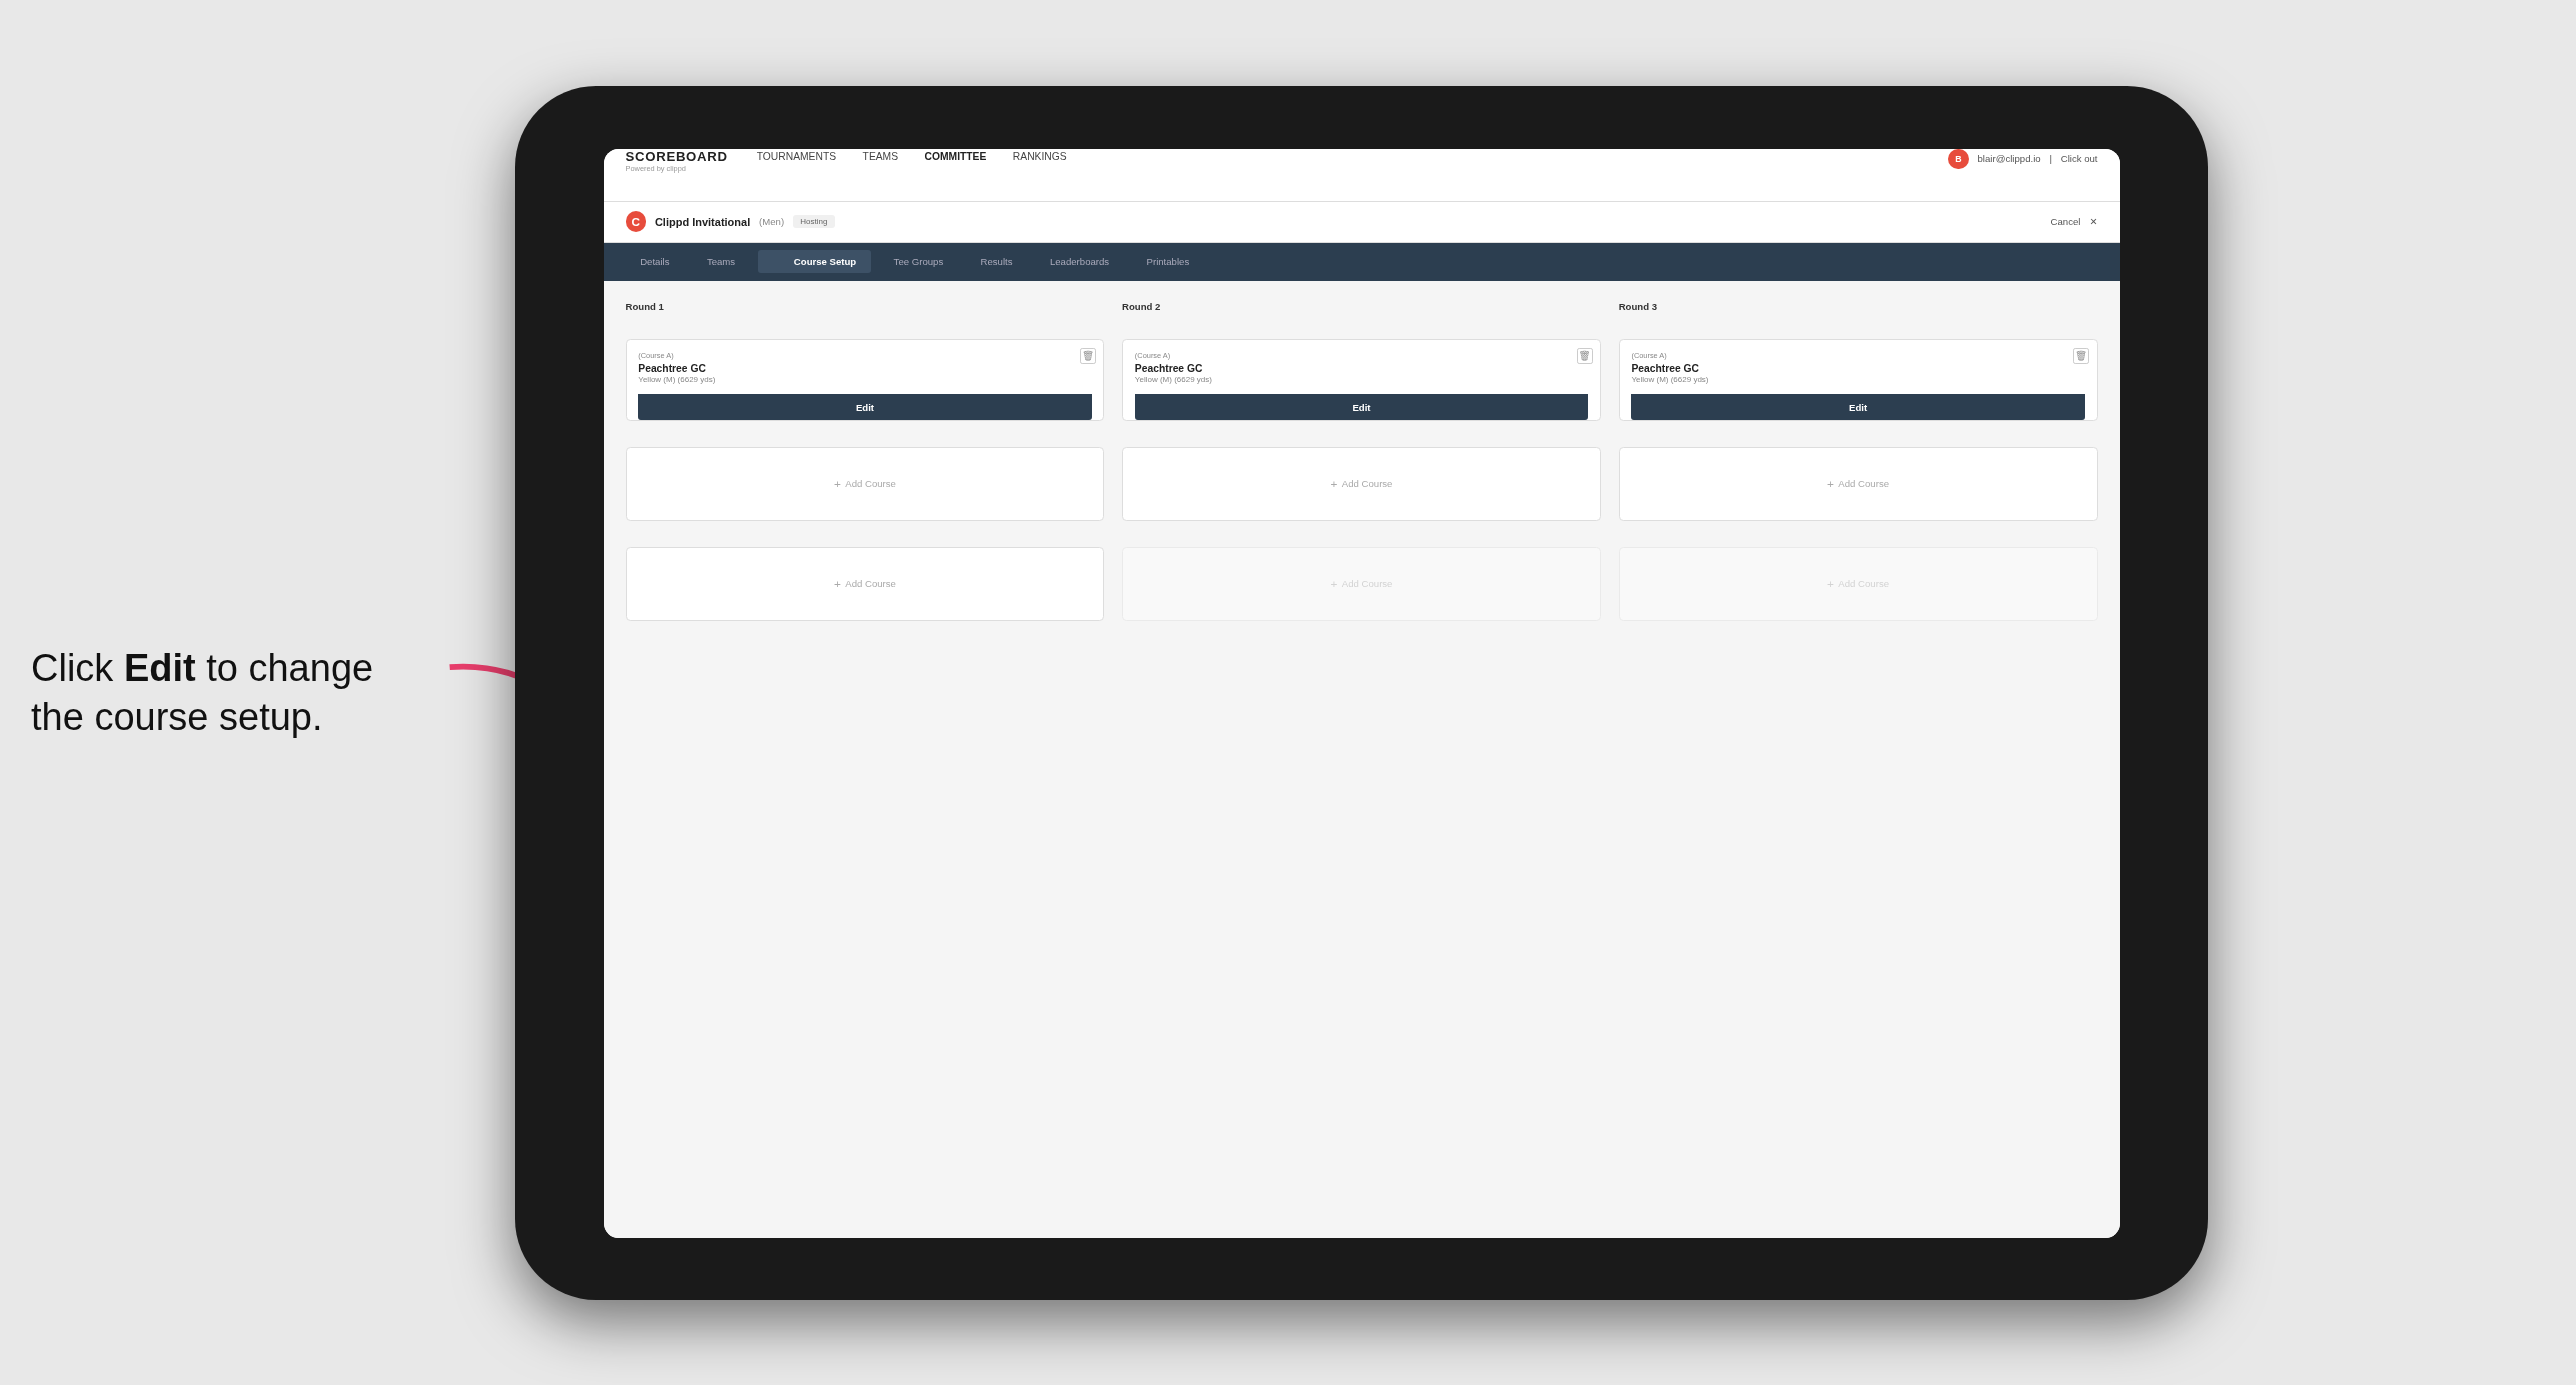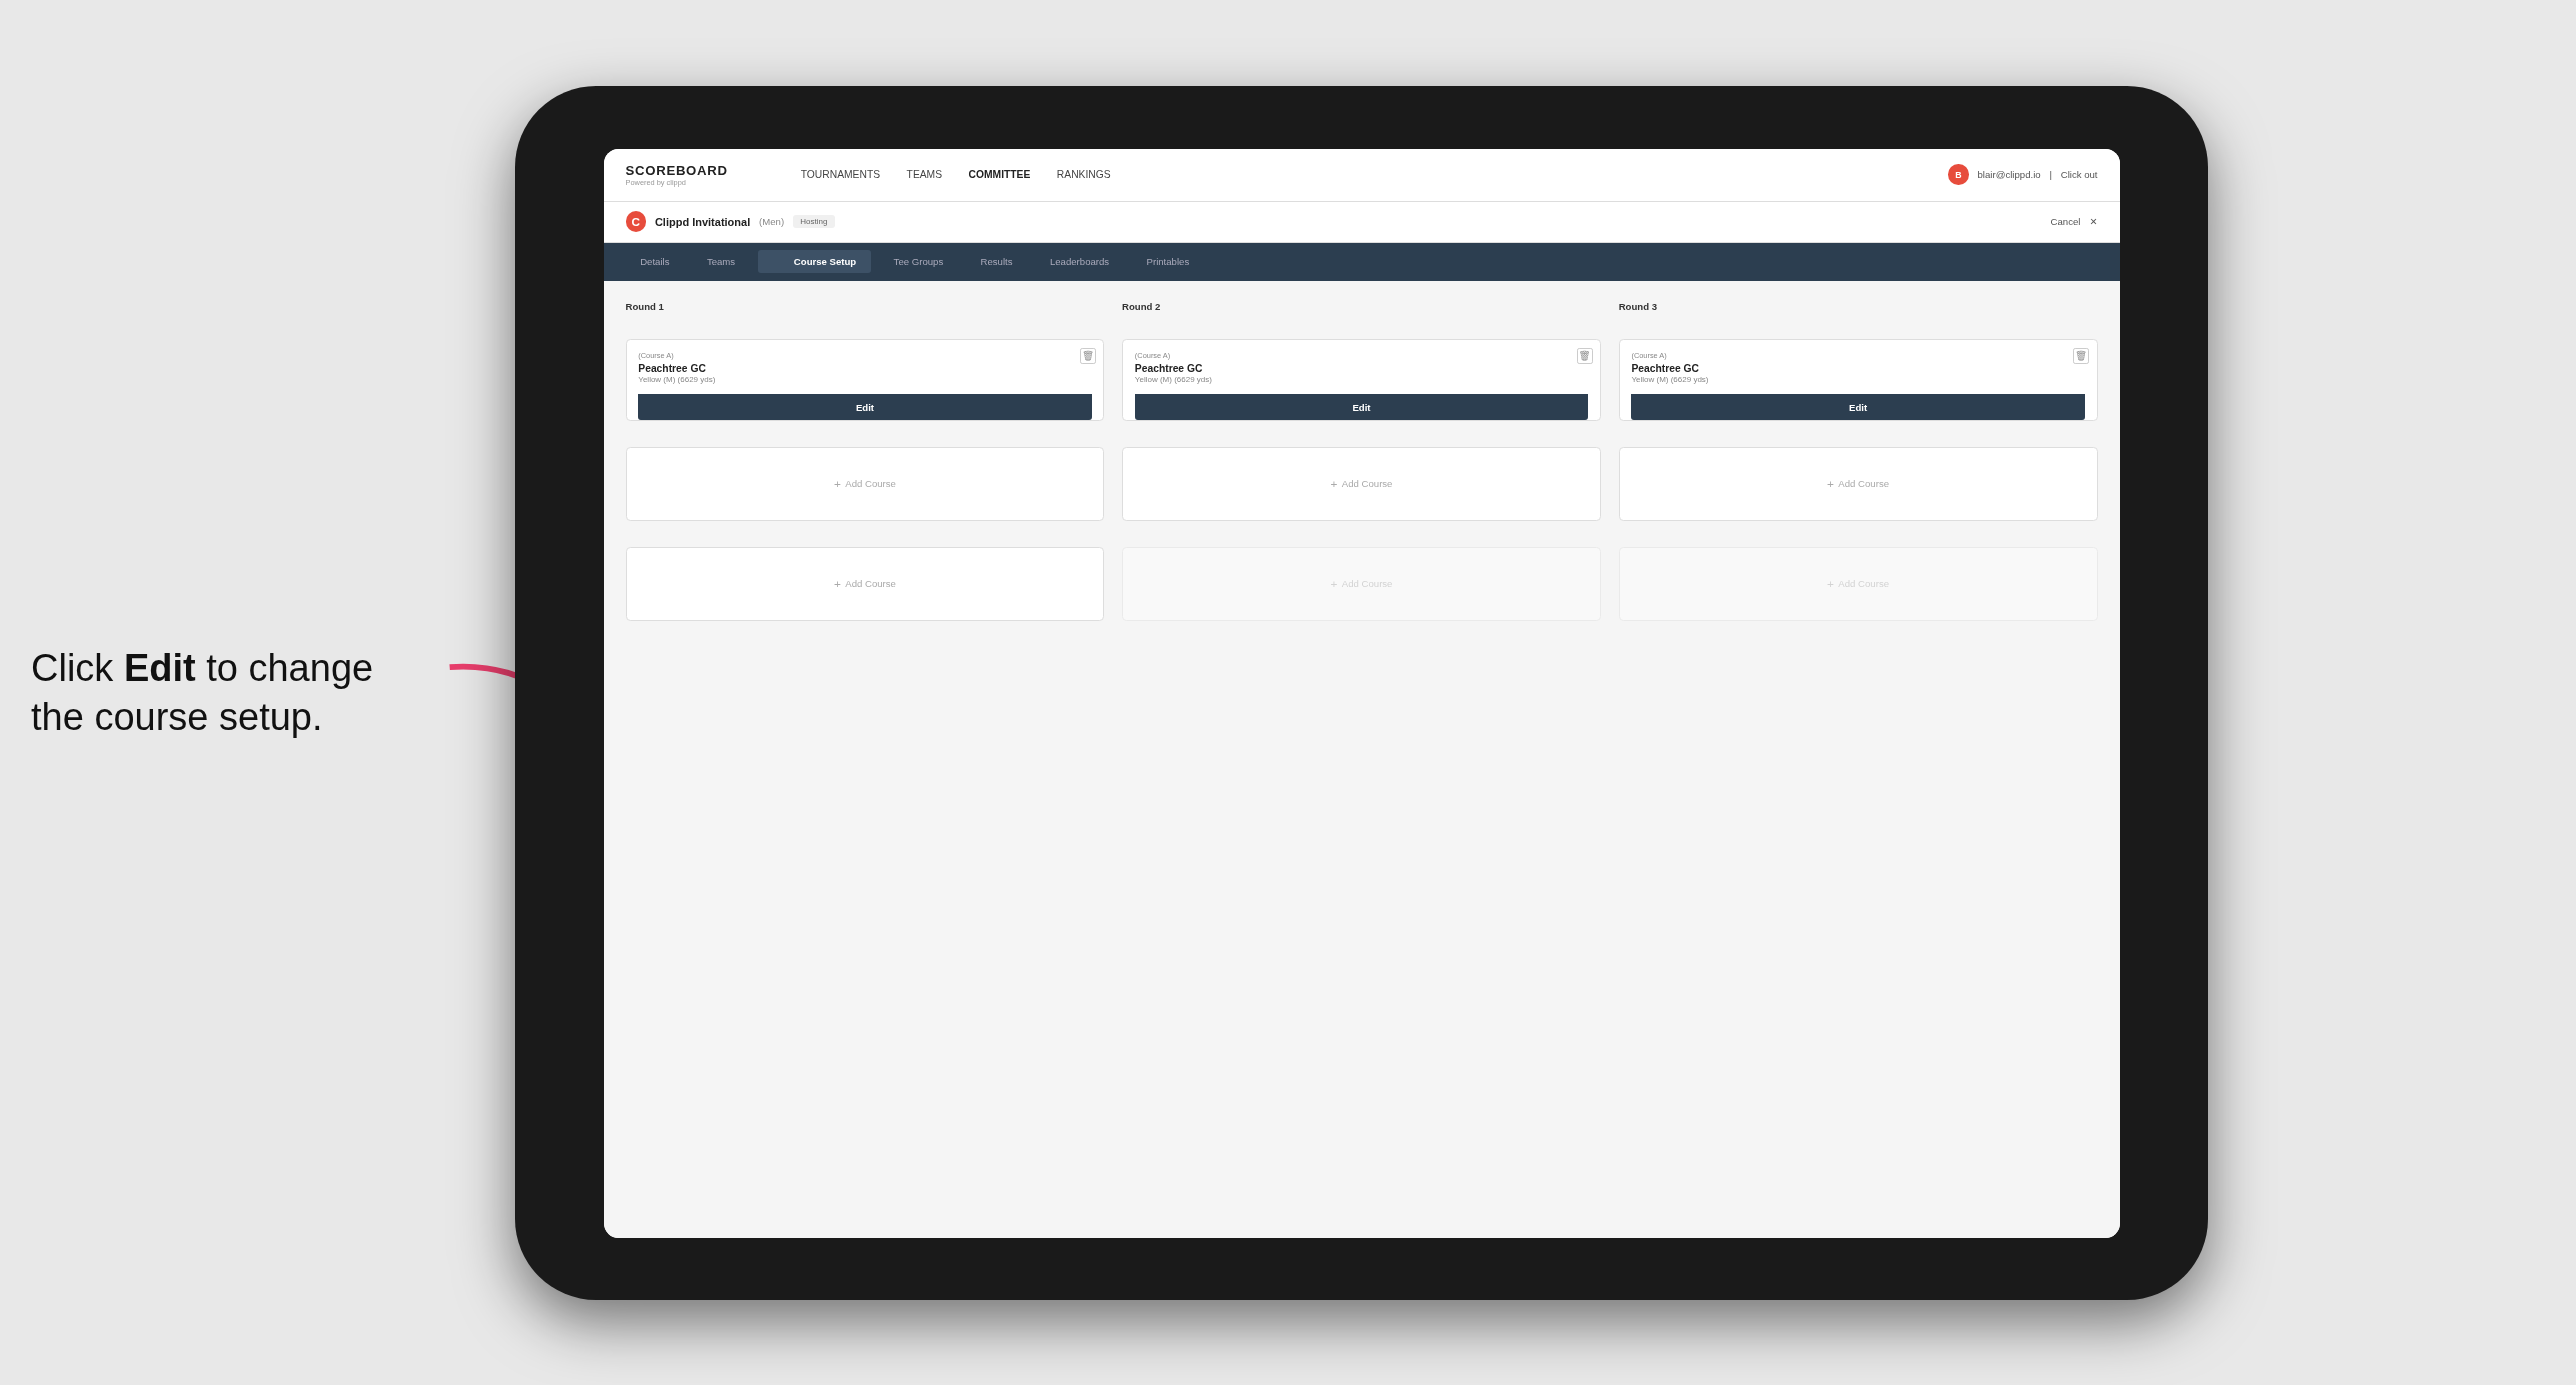--- a/index.html
+++ b/index.html
@@ -66,21 +66,21 @@
       display: flex;
       flex-direction: column;
     }
 
     
     .top-nav {
       background: #fff;
       border-bottom: 0.7px solid #ddd;
       height: 53px;
       display: flex;
-      align-items: center;
+      align-items: flex-start;
       padding: 0 22px;
       flex-shrink: 0;
     }
     .scoreboard-logo {
       display: flex;
       flex-direction: column;
       margin-right: 29px;
     }
     .scoreboard-logo .logo-title {
       font-size: 13.2px;
@@ -89,21 +89,20 @@
       color: #222;
     }
     .scoreboard-logo .logo-sub {
       font-size: 7.4px;
       color: #999;
     }
     .nav-links {
       display: flex;
       gap: 26.5px;
       flex: 1;
-      margin-left: 44px;
     }
     .nav-link {
       font-size: 10.3px;
       color: #444;
       text-decoration: none;
       font-weight: 500;
       cursor: pointer;
       padding: 2.9px 0;
     }
     .nav-link.active {

